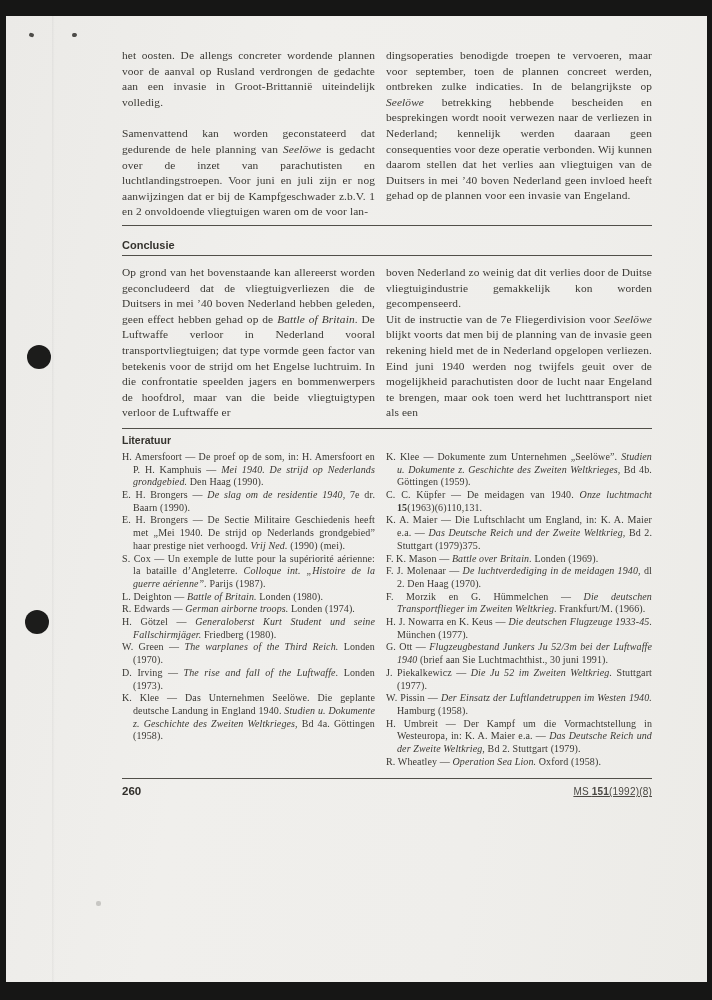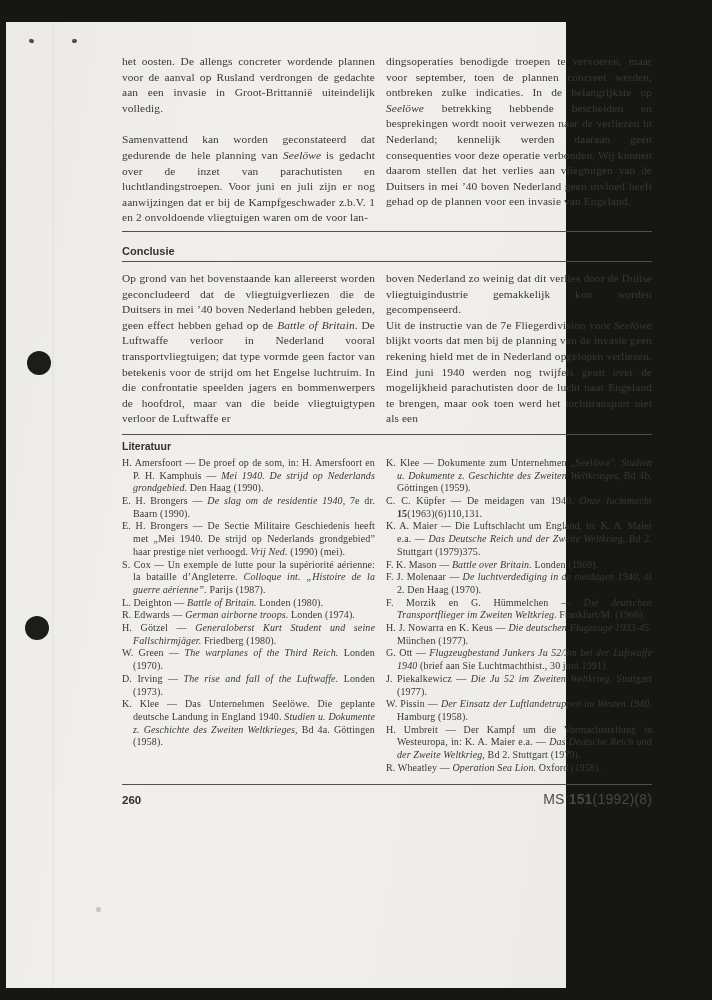--- a/index.html
+++ b/index.html
@@ -2,21 +2,21 @@
 <html><head>
 <meta charset="utf-8">
 <style>
   html,body{margin:0;padding:0;}
   body{
     width:712px;height:1000px;position:relative;overflow:hidden;
     background:#161615;
     font-family:"Liberation Serif",serif;
   }
   .page{
-    position:absolute;left:6px;top:22px;width:560px;height:966px;
+    position:absolute;left:6px;top:16px;width:701px;height:966px;
     background:linear-gradient(100deg,#ebeae7 0%,#f0efec 35%,#efeeeb 70%,#ecebe7 100%);
   }
   .crease{
     position:absolute;left:46px;top:0;width:3px;height:100%;
     background:linear-gradient(to right,rgba(0,0,0,0.045),rgba(255,255,255,0.07));
   }
   .punch{position:absolute;border-radius:50%;background:#1c1c1b;}
   .punch.p1{left:21px;top:329px;width:24px;height:24px;}
   .punch.p2{left:19px;top:594px;width:24px;height:24px;}
   .speck{position:absolute;background:rgba(38,36,33,0.8);border-radius:2px;}
@@ -53,21 +53,21 @@
     margin:0;padding-left:11px;text-indent:-11px;
     font-size:10px;line-height:12.7px;text-align:justify;
     color:#3a3833;letter-spacing:0.12px;
   }
   .page-footer{margin-top:10px;}
   .foot-row{
     display:flex;justify-content:space-between;align-items:baseline;
     padding-top:6px;font-family:"Liberation Sans",sans-serif;
   }
   .foot-num{font-weight:bold;font-size:11.5px;color:#302e2a;}
-  .foot-ref{font-size:14px;color:#4a4843;letter-spacing:0.2px;}
+  .foot-ref{font-size:10px;color:#4a4843;letter-spacing:0.2px;text-decoration:underline;}
   i{font-style:italic;}
   b{font-weight:bold;}
 </style>
 </head>
 <body>
 
 <div class="page">
   <div class="crease"></div>
   <div class="speck s1"></div>
   <div class="speck s2"></div>

